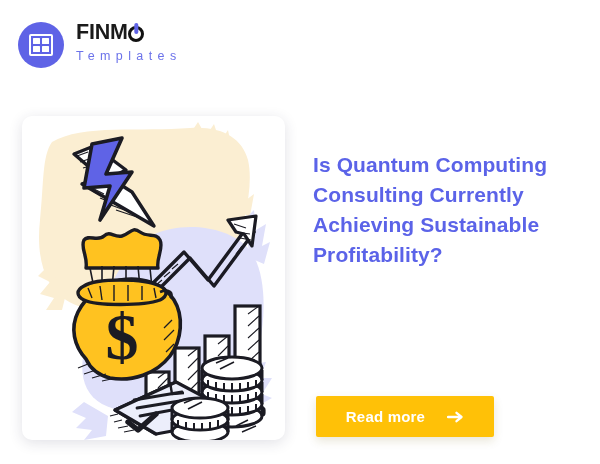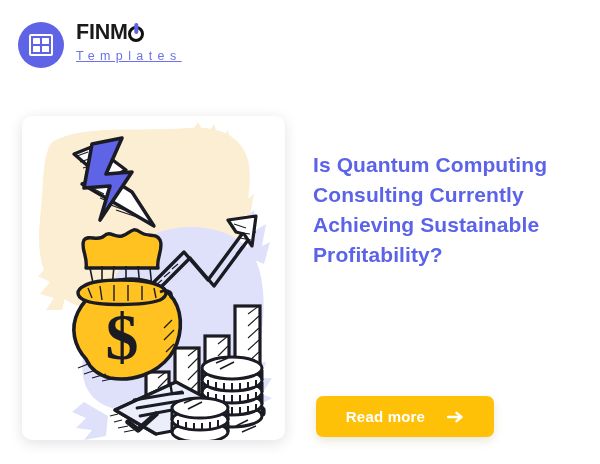--- a/index.html
+++ b/index.html
@@ -94,21 +94,20 @@
     height: 11px;
     background: #5f63e6;
     border-radius: 2px;
   }
   .brand-sub {
     margin-top: 6px;
     font-size: 12.5px;
     font-weight: 500;
     letter-spacing: 5.4px;
     color: #6b72ea;
-    text-decoration: underline;
   }
 
   
   .illus-card {
     position: absolute;
     left: 22px;
     top: 116px;
     width: 263px;
     height: 324px;
     background: #ffffff;
@@ -137,21 +136,21 @@
 
   
   .cta {
     position: absolute;
     left: 316px;
     top: 396px;
     width: 178px;
     height: 41px;
     background: #ffc107;
     border: none;
-    border-radius: 7px;
+    border-radius: 2px;
     box-shadow: 0 4px 10px rgba(120, 100, 20, 0.16);
     display: flex;
     align-items: center;
     justify-content: center;
     gap: 22px;
     cursor: pointer;
     padding: 0;
   }
   .cta-label {
     font-size: 15px;

